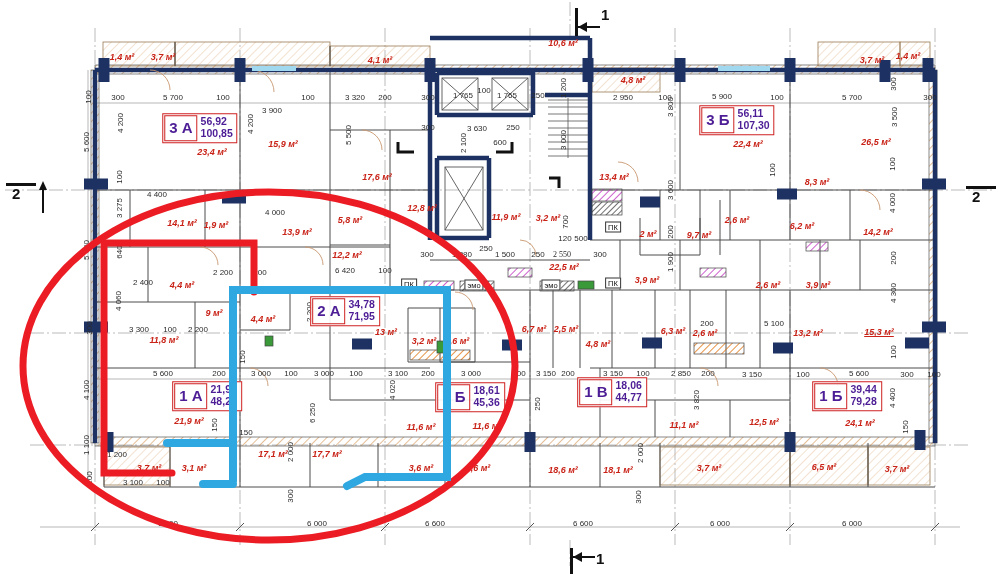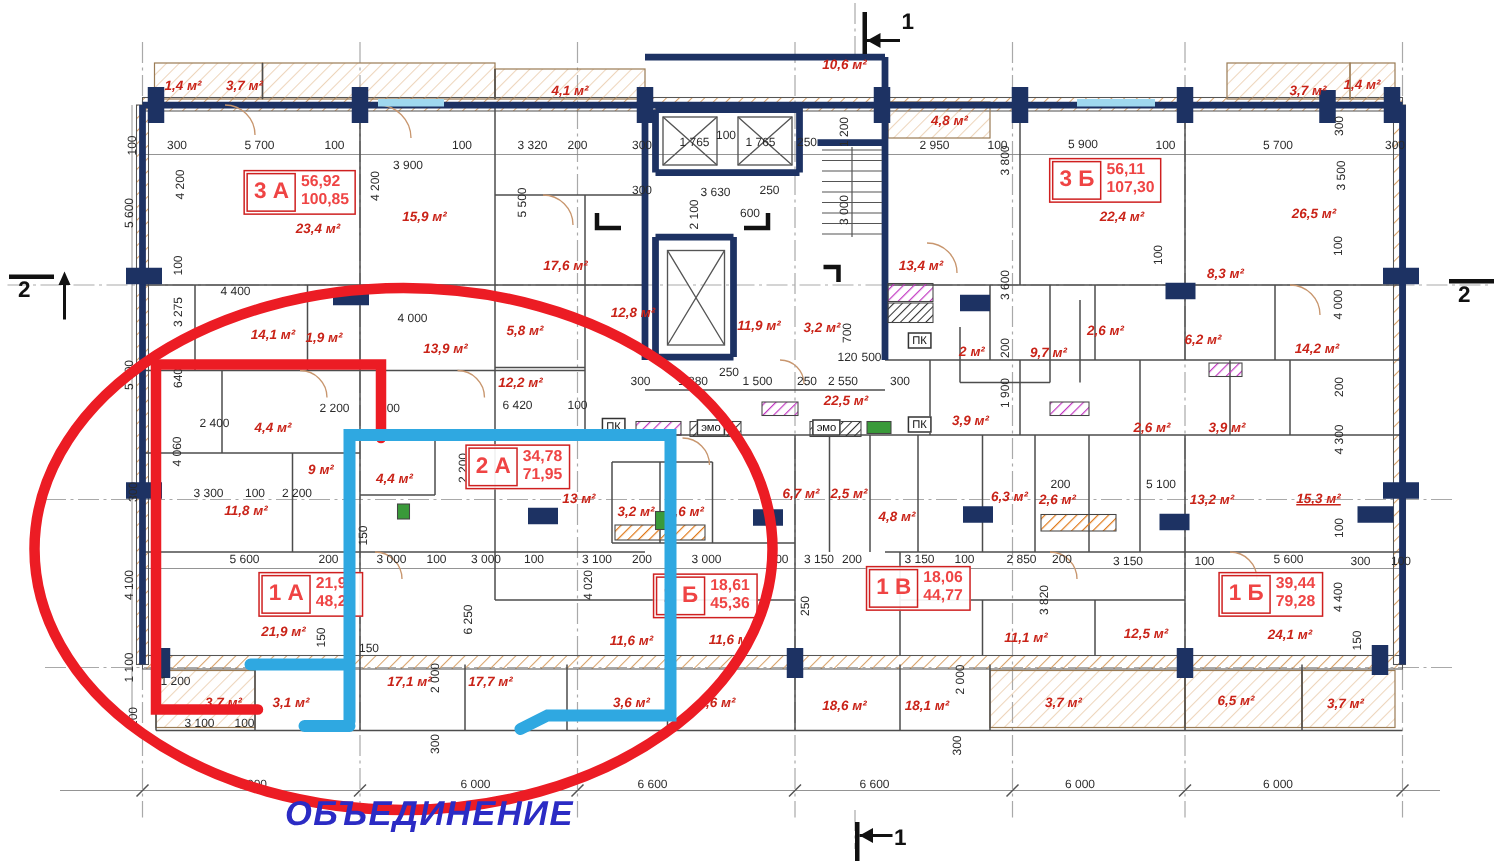--- a/index.html
+++ b/index.html
@@ -6,21 +6,21 @@
   #stage{position:relative;width:999px;height:574px;background:#fff;overflow:hidden;
          font-family:"Liberation Sans",sans-serif;}
   #stage svg{position:absolute;left:0;top:0;}
   #labels{position:absolute;left:0;top:0;width:999px;height:574px;}
   .lbl{position:absolute;transform:translate(-50%,-50%);white-space:nowrap;}
   .area{color:#c92318;font-weight:bold;font-style:italic;font-size:9px;}
   .dim{color:#2b2b2b;font-size:8px;}
   .dim.v{transform:translate(-50%,-50%) rotate(-90deg);}
   .tech{color:#111;font-size:7.5px;background:#fff;border:0.8px solid #333;padding:0 2px;}
   .apt{position:absolute;transform:translate(-50%,-50%);display:inline-flex;align-items:stretch;
-       background:rgba(255,255,255,.92);border:1.8px solid #cf2020;color:#ef4444;padding:1px;}
+       background:rgba(255,255,255,.92);border:1.8px solid #cf2020;color:#4c1d95;padding:1px;}
   .apt .code{font-size:15px;font-weight:bold;padding:1px 4px;border:1px solid #cf2020;
              display:flex;align-items:center;}
   .apt .vals{display:flex;flex-direction:column;font-size:10.5px;font-weight:bold;
              line-height:1.12;padding:1px 3px;text-align:left;}
   .annot{position:absolute;left:190px;top:529px;color:#2b2bc4;font-weight:bold;
          font-style:italic;font-size:23px;letter-spacing:1px;}
   .secm{position:absolute;color:#111;font-weight:bold;font-size:15px;}
   .secm .bar{position:absolute;background:#111;}
   .secm .tri{position:absolute;width:0;height:0;}
   .secm .num{position:absolute;}
@@ -255,21 +255,21 @@
       <span class="lbl dim" style="left: 143px; top: 282px;">2 400</span>
       <span class="lbl dim" style="left: 223px; top: 272px;">2 200</span>
       <span class="lbl dim" style="left: 260px; top: 272px;">200</span>
       <span class="lbl dim" style="left: 345px; top: 270px;">6 420</span>
       <span class="lbl dim" style="left: 385px; top: 270px;">100</span>
       <span class="lbl dim" style="left: 427px; top: 254px;">300</span>
       <span class="lbl dim" style="left: 462px; top: 254px;">1 880</span>
       <span class="lbl dim" style="left: 486px; top: 248px;">250</span>
       <span class="lbl dim" style="left: 505px; top: 254px;">1 500</span>
       <span class="lbl dim" style="left: 538px; top: 254px;">250</span>
-      <span class="lbl dim" style="left: 562px; top: 254px;">2 550</span>
+      <span class="lbl dim" style="left: 562px; top: 254px; font-family: Liberation Serif, serif;">2 550</span>
       <span class="lbl dim" style="left: 600px; top: 254px;">300</span>
       <span class="lbl dim" style="left: 565px; top: 238px;">120</span>
       <span class="lbl dim" style="left: 581px; top: 238px;">500</span>
       <span class="lbl dim" style="left: 707px; top: 323px;">200</span>
       <span class="lbl dim" style="left: 774px; top: 323px;">5 100</span>
       <span class="lbl dim" style="left: 139px; top: 329px;">3 300</span>
       <span class="lbl dim" style="left: 170px; top: 329px;">100</span>
       <span class="lbl dim" style="left: 198px; top: 329px;">2 200</span>
       <span class="lbl dim" style="left: 163px; top: 373px;">5 600</span>
       <span class="lbl dim" style="left: 219px; top: 373px;">200</span>
@@ -422,14 +422,13 @@
         <span class="num" style="left:6px;top:2px">2</span>
       </div>
     </div>
 
   <svg width="999" height="574" style="pointer-events:none">
     <ellipse cx="269" cy="366" rx="246" ry="174" fill="none" stroke="#ec1c24" stroke-width="7"></ellipse>
     <path fill="none" stroke="#ec1c24" stroke-width="7" stroke-linecap="round" d="M172 473 H104 V243 H254 V292"></path>
     <path fill="none" stroke="#2fa8e1" stroke-width="8" stroke-linecap="round" d="M167 443 H233 M203 484 H233 M233 481 V290 H447 V477 H365 L347 486"></path>
   </svg>
 
-  <div class="annot">ОБЪЕДИНЕНИЕ</div>
 </div>
 
 </body></html>

